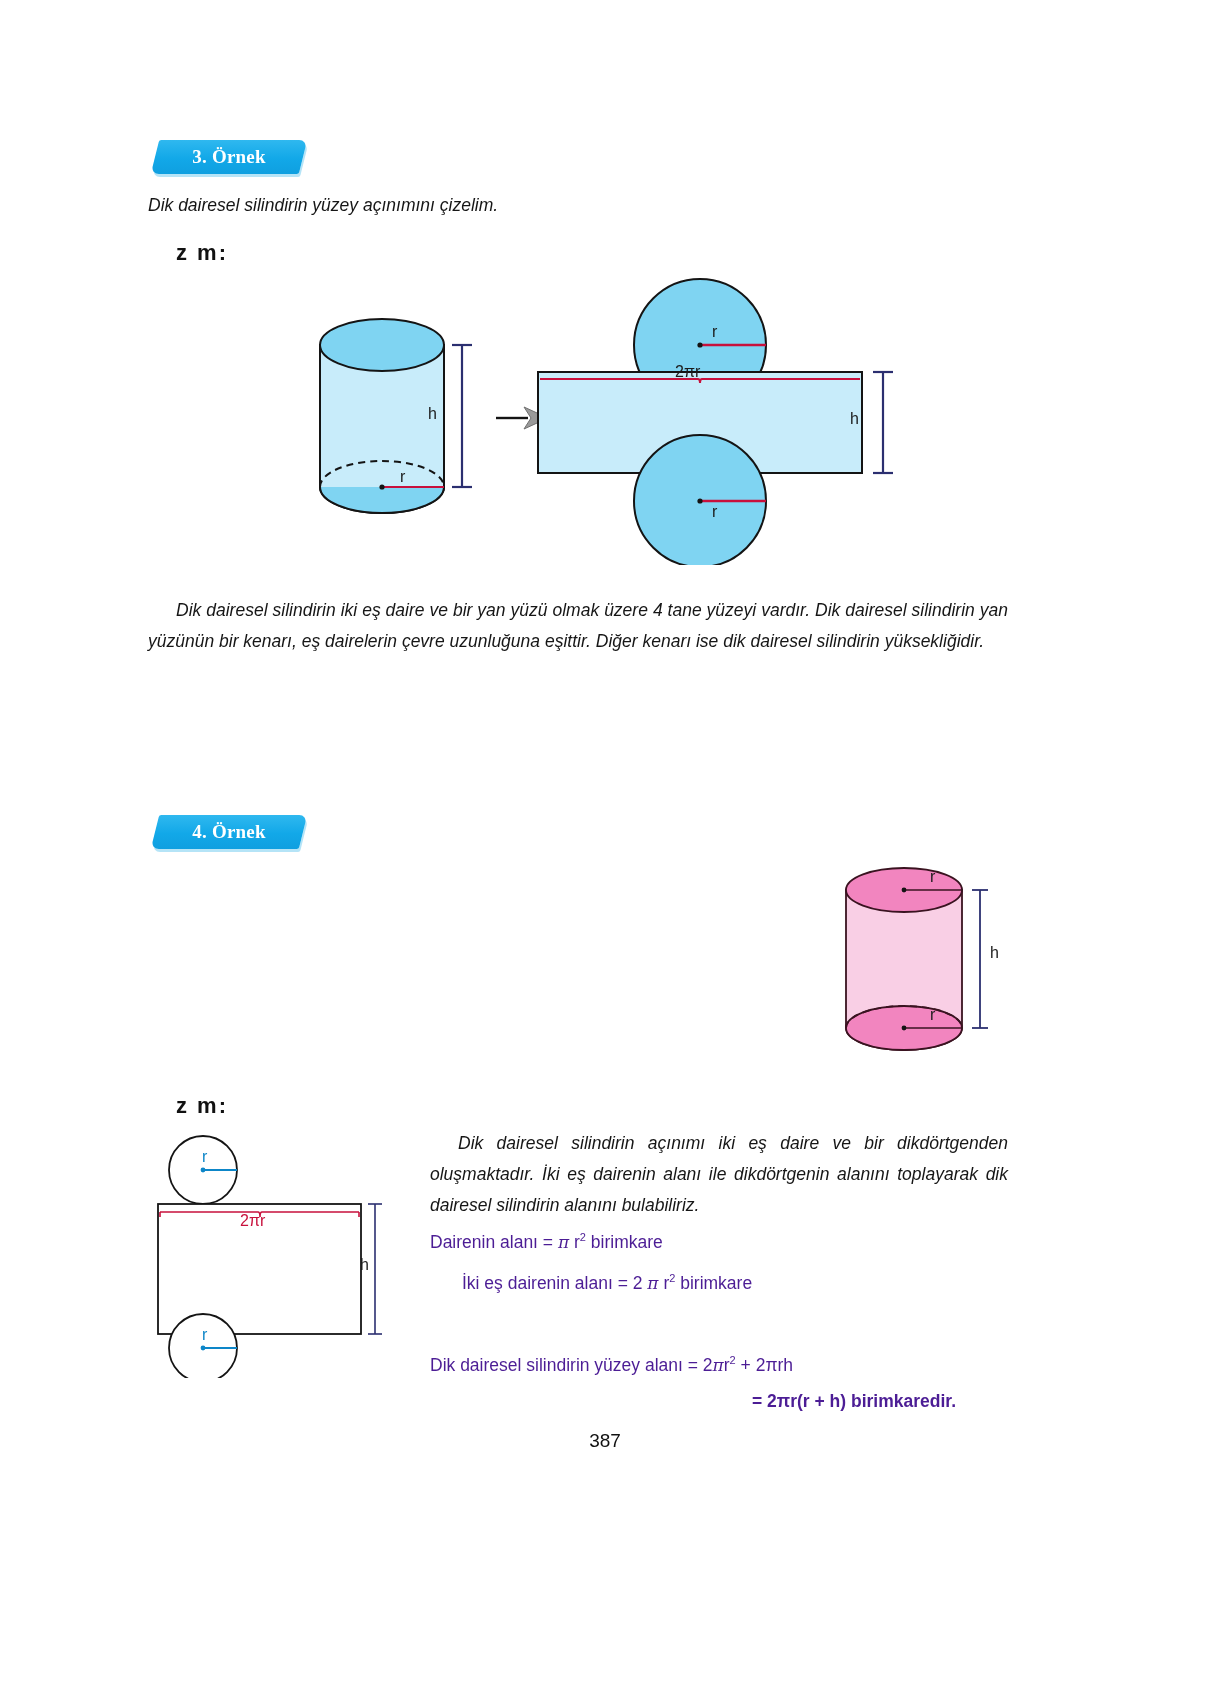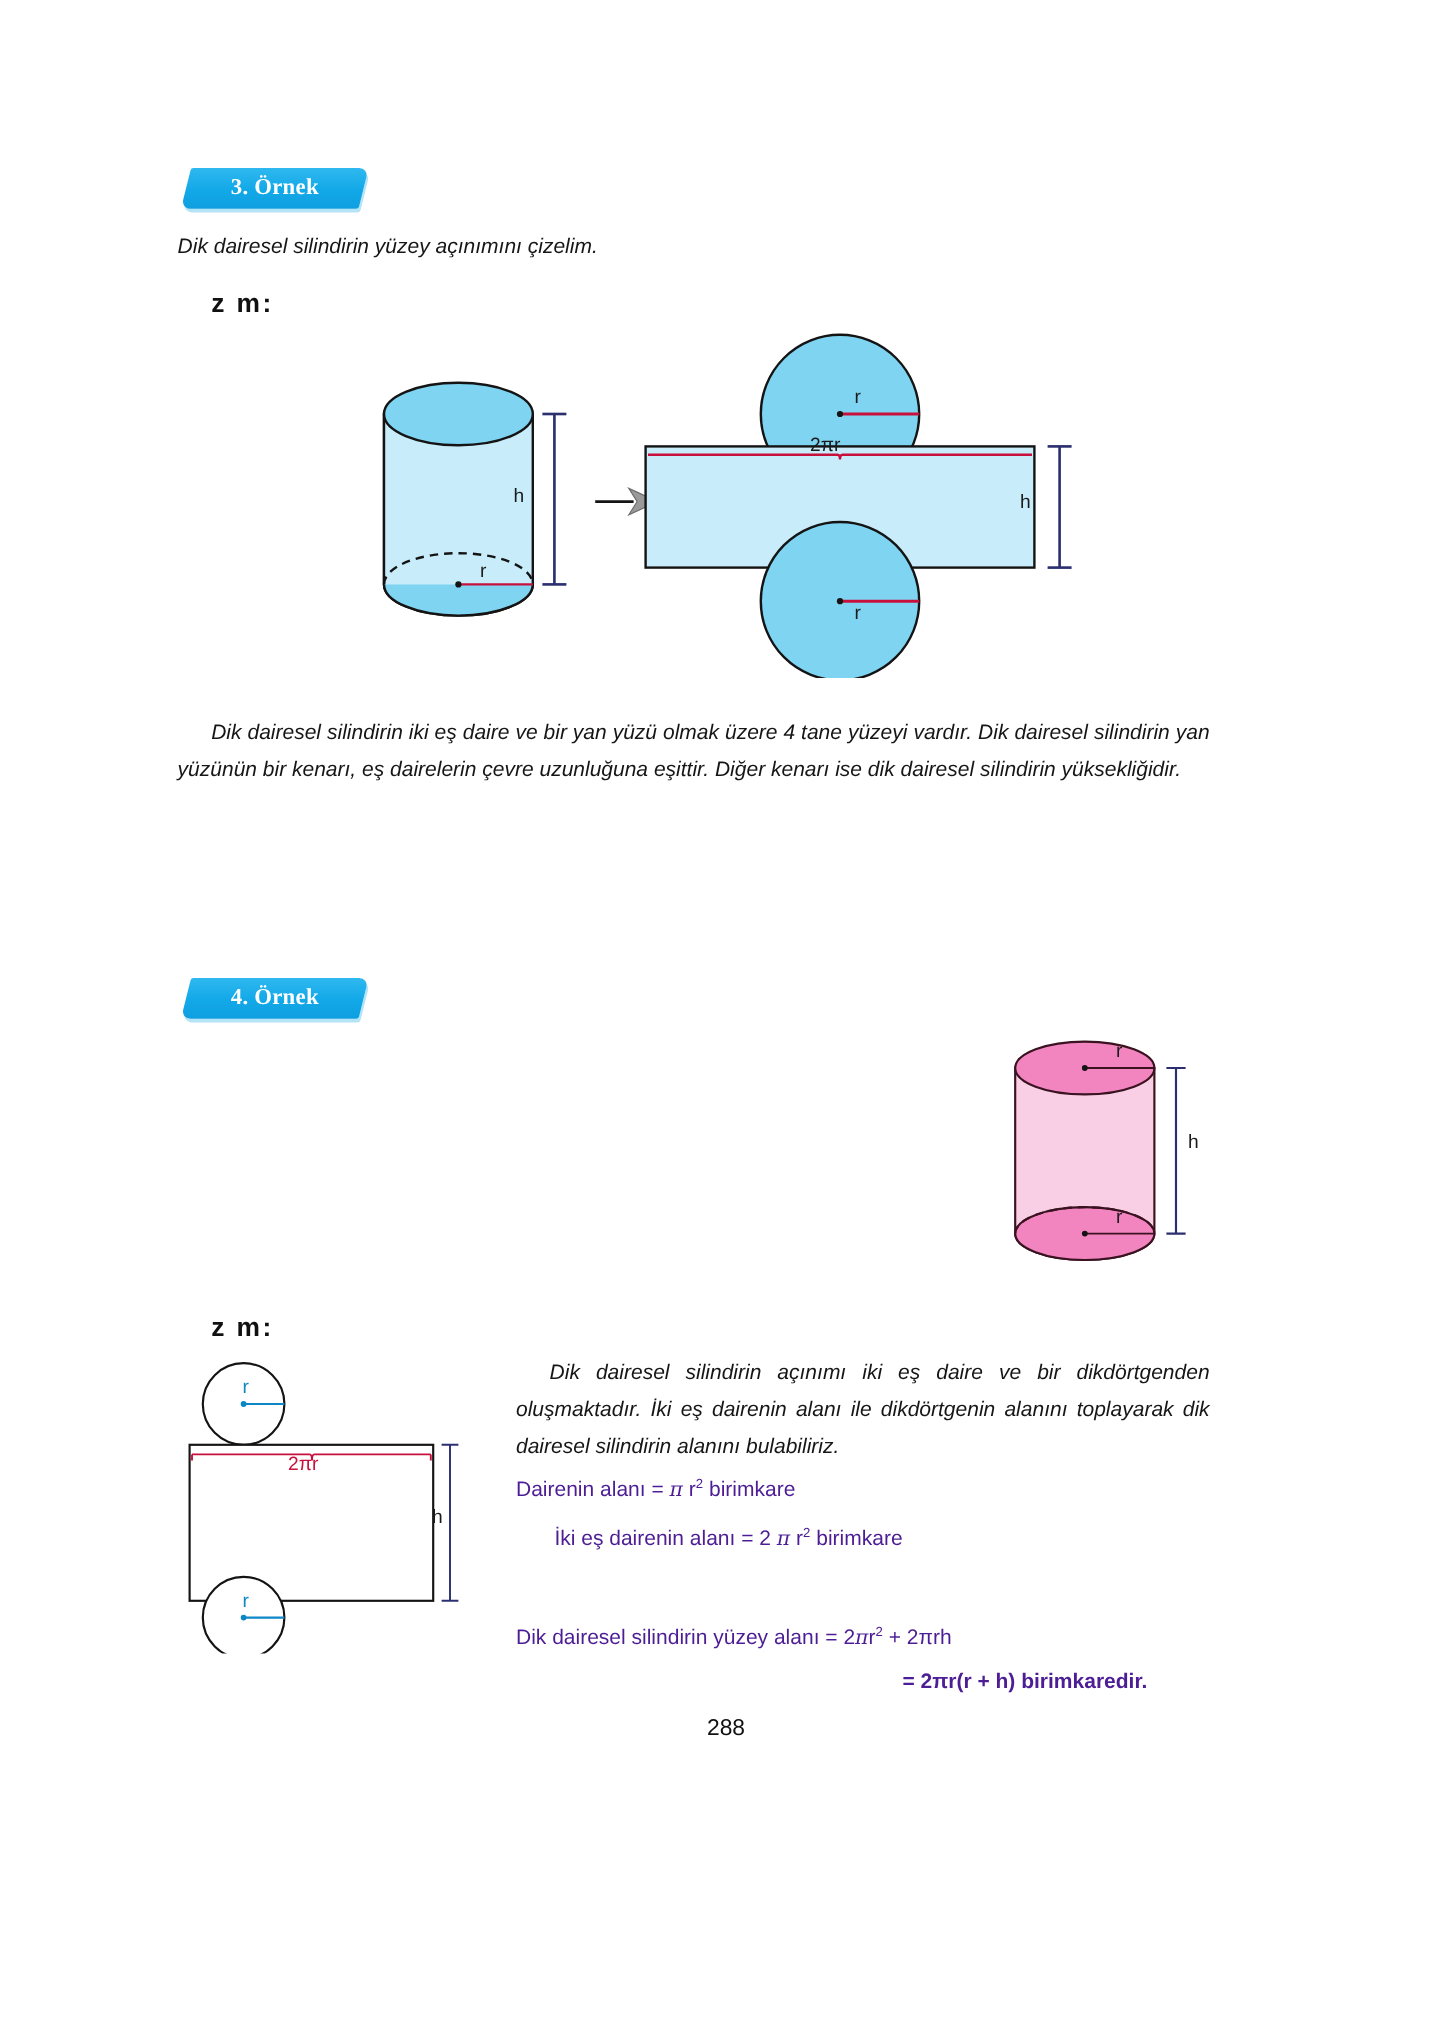--- a/index.html
+++ b/index.html
@@ -222,15 +222,15 @@
     <span>İki eş dairenin alanı = 2 </span><span class="pi">π</span><span> r</span><sup>2</sup><span> birimkare</span>
   </div>
 
 
   <div class="formula" style="left:430px; top:1345px;">
     <span>Dik dairesel silindirin yüzey alanı = 2</span><span class="pi">π</span><span>r</span><sup>2</sup><span> + 2πrh</span>
   </div>
 
   <div class="formula" style="left:752px; top:1386px;font-weight:bold;">= 2πr(r + h) birimkaredir.</div>
 
-  <div class="pageno" style="left:0; top:1430px;">288</div>
+  <div class="pageno" style="left:0; top:1430px;">387</div>
 
 </div>
 
 </body></html>

